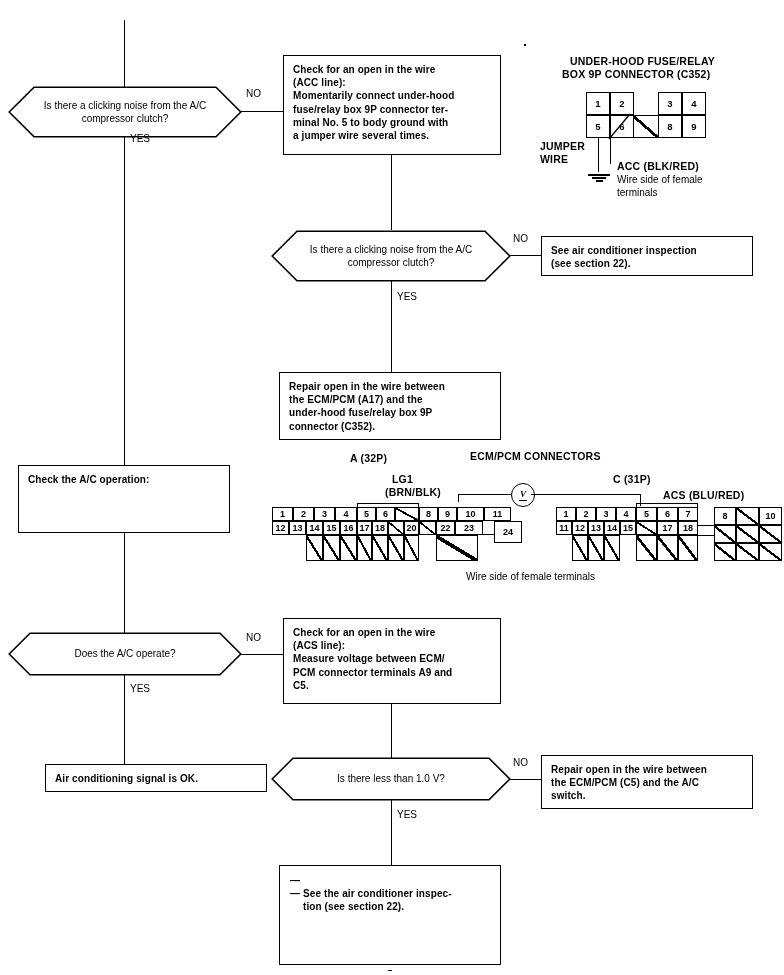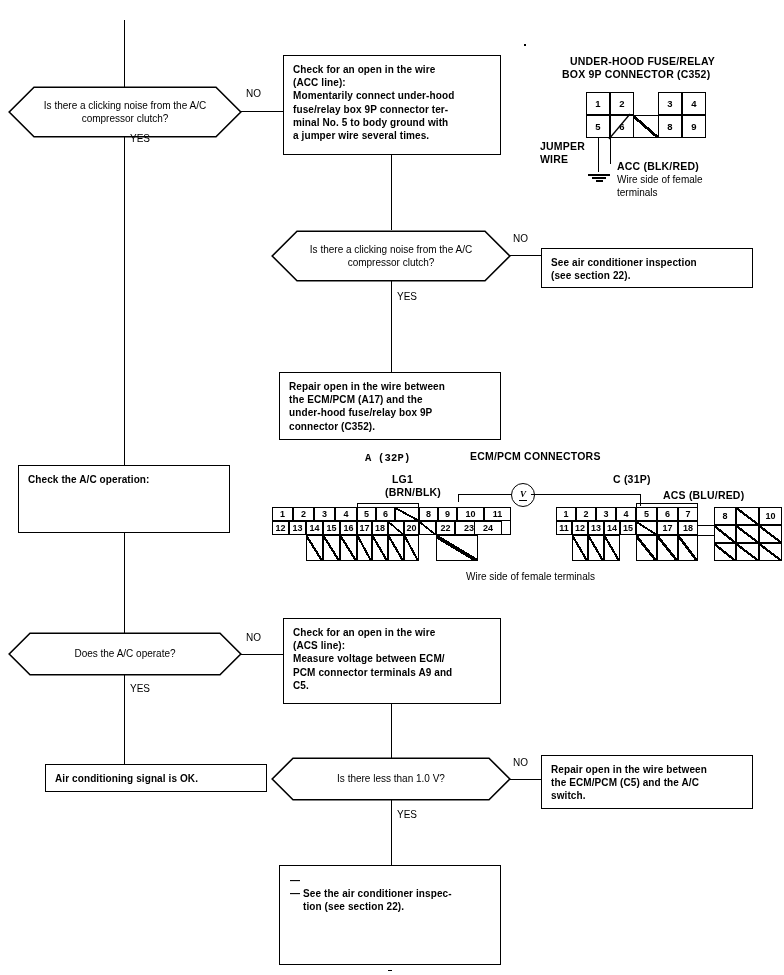--- a/index.html
+++ b/index.html
@@ -153,33 +153,33 @@
       <span class="ln">Is there a clicking noise from</span>
       <span class="ln">the A/C compressor clutch?</span>
     </div>
   </div>
 </div>
 <div class="hline" style="left:510px;top:255px;width:31px;"></div>
 <div class="yesno" style="left:513px;top:233px;">NO</div>
 <div class="vline" style="left:391px;top:281px;height:91px;"></div>
 <div class="yesno" style="left:397px;top:291px;">YES</div>
 
-<div class="box abs" style="left:541px;top:236px;width:212px;height:40px;margin-top:12px;">
+<div class="box abs" style="left:541px;top:236px;width:212px;height:40px;">
   <span class="ln">See air conditioner inspection</span>
   <span class="ln">(see section 22).</span>
 </div>
 
 <div class="box abs" style="left:279px;top:372px;width:222px;height:68px;">
   <span class="ln">Repair open in the wire between</span>
   <span class="ln">the ECM/PCM (A17) and the</span>
   <span class="ln">under-hood fuse/relay box 9P</span>
   <span class="ln">connector (C352).</span>
 </div>
 
-<div class="abs hdr" style="left:365px;top:452px;font-family:Liberation Mono, monospace;">A (32P)</div>
+<div class="abs hdr" style="left:350px;top:452px;">A (32P)</div>
 <div class="abs hdr" style="left:470px;top:450px;">ECM/PCM CONNECTORS</div>
 <div class="abs hdr" style="left:613px;top:473px;">C (31P)</div>
 
 <div class="abs hdr" style="left:392px;top:473px;">LG1</div>
 <div class="abs hdr" style="left:385px;top:486px;">(BRN/BLK)</div>
 <div class="abs hdr" style="left:663px;top:489px;">ACS (BLU/RED)</div>
 
 <div class="hline" style="left:458px;top:494px;width:62px;"></div>
 <div class="vmeter" style="left:511px;top:483px;width:22px;height:22px;">
   <span style="border-bottom:1.2px solid #000;font-style:italic;padding:0 1px;line-height:11px;">V</span>
@@ -227,21 +227,21 @@
   <div class="cell hatch" style="left:132px;top:32px;width:15px;height:26px;"></div>
 
   <div class="cell" style="left:147px;top:4px;width:19px;height:14px;">8</div>
   <div class="cell" style="left:166px;top:4px;width:19px;height:14px;">9</div>
   <div class="cell" style="left:185px;top:4px;width:27px;height:14px;">10</div>
   <div class="cell" style="left:212px;top:4px;width:27px;height:14px;">11</div>
 
   <div class="cell hatch" style="left:147px;top:18px;width:17px;height:14px;"></div>
   <div class="cell" style="left:164px;top:18px;width:19px;height:14px;">22</div>
   <div class="cell" style="left:183px;top:18px;width:28px;height:14px;">23</div>
-  <div class="cell" style="left:202px;top:18px;width:28px;height:14px;">24</div>
+  <div class="cell" style="left:222px;top:18px;width:28px;height:22px;">24</div>
 
   <div class="cell hatch" style="left:164px;top:32px;width:42px;height:26px;"></div>
 </div>
 
 <div class="cgrid" style="left:556px;top:503px;width:226px;height:68px;">
   <div class="outline" style="left:0;top:4px;width:80px;height:28px;"></div>
   <div class="outline" style="left:16px;top:32px;width:48px;height:26px;border-top:none;"></div>
   <div class="outline" style="left:80px;top:0;width:62px;height:32px;"></div>
   <div class="outline" style="left:80px;top:32px;width:62px;height:26px;border-top:none;"></div>
   <div class="outline" style="left:158px;top:4px;width:68px;height:54px;"></div>

